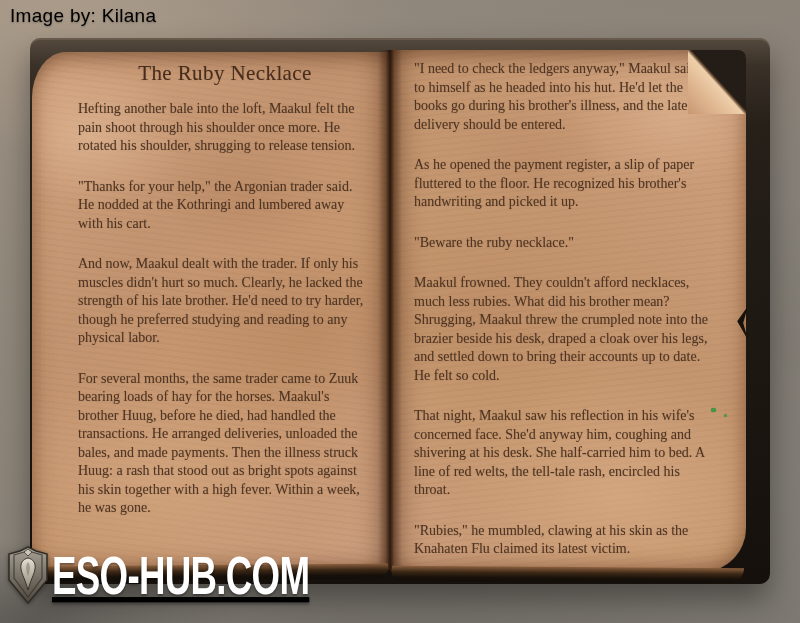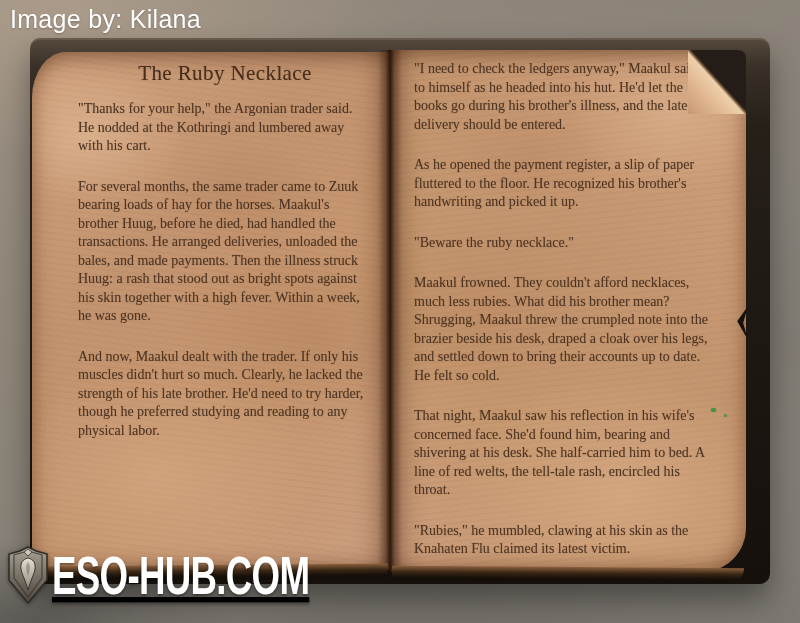--- a/index.html
+++ b/index.html
@@ -13,21 +13,21 @@
     background:
       radial-gradient(900px 300px at 85% -5%, rgba(140,132,122,0.9), transparent 60%),
       radial-gradient(500px 200px at 8% 2%, rgba(172,156,138,0.85), transparent 70%),
       radial-gradient(700px 260px at 50% 108%, rgba(108,104,98,0.95), transparent 65%),
       radial-gradient(300px 120px at 4% 100%, rgba(88,86,82,0.95), transparent 70%),
       radial-gradient(420px 200px at 97% 55%, rgba(128,122,114,0.8), transparent 70%),
       linear-gradient(150deg,#9c9083 0%,#8e8679 35%,#868078 60%,#7e7a73 100%);
   }
   .watermark{
     position:absolute;top:5px;left:10px;
-    font-size:25px;color:#ffffff;letter-spacing:.3px;
+    font-size:19px;color:#000000;letter-spacing:.3px;
     text-shadow:0 1px 2px rgba(0,0,0,.25);
   }
   
   .book{position:absolute;left:0;top:0;width:700px;height:623px;}
   .cover{
     position:absolute;left:30px;top:38px;width:740px;height:546px;
     border-radius:10px;
     background:linear-gradient(to bottom,#564a3e 0%,#3a3128 5%,#262019 16%,#1d1712 60%,#15100c 100%);
     box-shadow:0 16px 30px rgba(0,0,0,.38), inset 0 2px 0 rgba(160,145,125,.25);
   }
@@ -125,34 +125,35 @@
 <div class="bg"></div>
 
 <div class="watermark">Image by: Kilana</div>
 
 <div class="book">
   <div class="cover"></div>
 
   <div class="page page-left">
     <div class="text-col left-col">
       <h1 class="title">The Ruby Necklace</h1>
+      <p>Hefting another bale into the loft, Maakul felt the pain shoot through his shoulder once more. He rotated his shoulder, shrugging to release tension.</p>
       <p>"Thanks for your help," the Argonian trader said. He nodded at the Kothringi and lumbered away with his cart.</p>
+      <p>And now, Maakul dealt with the trader. If only his muscles didn't hurt so much. Clearly, he lacked the strength of his late brother. He'd need to try harder, though he preferred studying and reading to any physical labor.</p>
       <p>For several months, the same trader came to Zuuk bearing loads of hay for the horses. Maakul's brother Huug, before he died, had handled the transactions. He arranged deliveries, unloaded the bales, and made payments. Then the illness struck Huug: a rash that stood out as bright spots against his skin together with a high fever. Within a week, he was gone.</p>
-      <p>And now, Maakul dealt with the trader. If only his muscles didn't hurt so much. Clearly, he lacked the strength of his late brother. He'd need to try harder, though he preferred studying and reading to any physical labor.</p>
     </div>
 
   </div>
 
   <div class="page page-right">
     <div class="text-col right-col">
       <p>"I need to check the ledgers anyway," Maakul said to himself as he headed into his hut. He'd let the books go during his brother's illness, and the latest delivery should be entered.</p>
       <p>As he opened the payment register, a slip of paper fluttered to the floor. He recognized his brother's handwriting and picked it up.</p>
       <p>"Beware the ruby necklace."</p>
       <p>Maakul frowned. They couldn't afford necklaces, much less rubies. What did his brother mean? Shrugging, Maakul threw the crumpled note into the brazier beside his desk, draped a cloak over his legs, and settled down to bring their accounts up to date. He felt so cold.</p>
-      <p>That night, Maakul saw his reflection in his wife's concerned face. She'd found him, bearing and shivering at his desk. She half-carried him to bed. A line of red welts, the tell-tale rash, encircled his throat.</p>
+      <p>That night, Maakul saw his reflection in his wife's concerned face. She'd anyway him, coughing and shivering at his desk. She half-carried him to bed. A line of red welts, the tell-tale rash, encircled his throat.</p>
       <p>"Rubies," he mumbled, clawing at his skin as the Knahaten Flu claimed its latest victim.</p>
     </div>
     <div class="dogear"></div>
     <div class="notch"></div>
     <div class="speck s1"></div>
     <div class="speck s2"></div>
   </div>
 
   <div class="spine"></div>
   <div class="bottom-edge be-left"></div>

